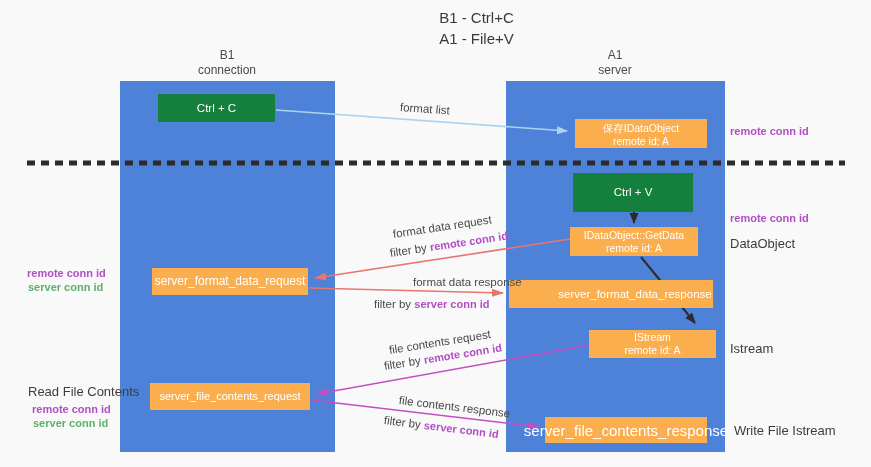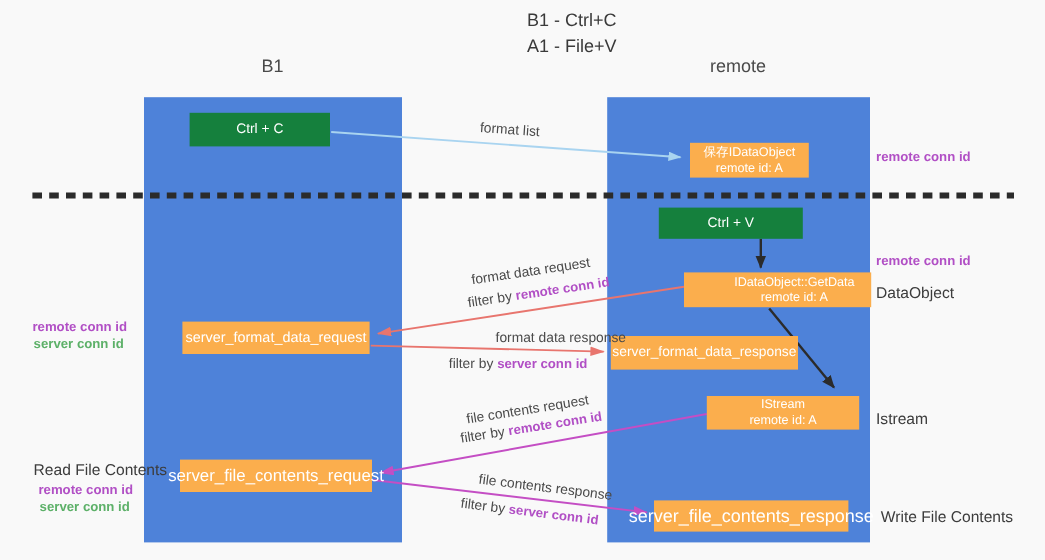--- a/index.html
+++ b/index.html
@@ -10,21 +10,21 @@
     color:#3c3c3c;
   }
   .abs{position:absolute;}
   .title{
     left:0;top:7px;width:871px;text-align:center;
     font-size:15px;line-height:21px;color:#3a3a3a;padding-left:41px;
   }
   .lane{background:#4E82D9;}
   .lane-header{
     top:48px;width:150px;text-align:center;
-    font-size:15px;line-height:15px;color:#4a4a4a;
+    font-size:12px;line-height:15px;color:#4a4a4a;
   }
   .box{
     display:flex;flex-direction:column;align-items:center;justify-content:center;
     text-align:center;color:#fff;font-size:11px;line-height:13px;
     white-space:nowrap;
   }
   .orange{background:#FBAE4D;}
   .green{background:#15803d;}
   .note{font-size:11px;font-weight:bold;white-space:nowrap;line-height:14px;}
   .purple{color:#B14FC5;}
@@ -41,23 +41,25 @@
 
 <div id="canvas">
 
   <div class="abs title">
     <div>B1 - Ctrl+C</div>
     <div>A1 - File+V</div>
   </div>
 
   <div class="abs lane-header" style="left:152px;">
     <div>B1</div>
+    <div>connection</div>
   </div>
   <div class="abs lane-header" style="left:540px;">
-    <div>remote</div>
+    <div>A1</div>
+    <div>server</div>
   </div>
 
   <div class="abs lane" style="left:120px;top:81px;width:215px;height:371px;"></div>
   <div class="abs lane" style="left:506px;top:81px;width:219px;height:371px;"></div>
 
   <svg width="871" height="467" viewBox="0 0 871 467">
     <defs>
       <marker id="mBlue" markerUnits="userSpaceOnUse" markerWidth="12" markerHeight="10" refX="10" refY="4" orient="auto">
         <path d="M0,0 L11,4 L0,8 z" fill="#A9D4F0"></path>
       </marker>
@@ -86,48 +88,48 @@
 
     <line x1="589" y1="345" x2="317" y2="394" stroke="#C44EC4" stroke-width="1.6" marker-end="url(#mMag)"></line>
 
     <line x1="311" y1="400" x2="539" y2="427" stroke="#C44EC4" stroke-width="1.6" marker-end="url(#mMag)"></line>
   </svg>
 
   <div class="abs box green" style="left:158px;top:94px;width:117px;height:28px;font-size:11.5px;">
     <div>Ctrl + C</div>
   </div>
 
-  <div class="abs box orange" style="left:575px;top:119px;width:99px;height:29px;font-size:10.5px;">
+  <div class="abs box orange" style="left:575px;top:119px;width:132px;height:29px;font-size:10.5px;justify-content:flex-end;">
     <div>保存IDataObject</div>
     <div>remote id: A</div>
   </div>
 
-  <div class="abs box green" style="left:549px;top:173px;width:120px;height:26px;font-size:11.5px;text-align:right;">
+  <div class="abs box green" style="left:573px;top:173px;width:120px;height:39px;font-size:11.5px;text-align:right;">
     <div>Ctrl + V</div>
   </div>
 
-  <div class="abs box orange" style="left:570px;top:227px;width:128px;height:29px;font-size:10.5px;padding-left:28px;">
+  <div class="abs box orange" style="left:570px;top:227px;width:128px;height:29px;font-size:10.5px;">
     <div>IDataObject::GetData</div>
     <div>remote id: A</div>
   </div>
 
   <div class="abs box orange" style="left:152px;top:268px;width:156px;height:27px;font-size:12px;">
     <div>server_format_data_request</div>
   </div>
 
-  <div class="abs box orange" style="left:509px;top:280px;width:156px;height:28px;font-size:11.5px;">
+  <div class="abs box orange" style="left:509px;top:280px;width:156px;height:28px;font-size:11.5px;padding-left:48px;">
     <div>server_format_data_response</div>
   </div>
 
   <div class="abs box orange" style="left:589px;top:330px;width:127px;height:28px;font-size:10.5px;">
     <div>IStream</div>
     <div>remote id: A</div>
   </div>
 
-  <div class="abs box orange" style="left:150px;top:383px;width:160px;height:27px;font-size:14px;">
+  <div class="abs box orange" style="left:150px;top:383px;width:160px;height:27px;font-size:11px;">
     <div>server_file_contents_request</div>
   </div>
 
   <div class="abs box orange" style="left:545px;top:417px;width:162px;height:26px;font-size:15px;">
     <div>server_file_contents_response</div>
   </div>
 
   <div class="abs alabel" style="left:400px;top:101px;transform:rotate(4deg);">format list</div>
 
   <div class="abs alabel" style="left:393px;top:228px;transform:rotate(-8.5deg);">format data request</div>
@@ -151,21 +153,21 @@
   <div class="abs alabel" style="left:399px;top:394px;transform:rotate(7deg);">file contents response</div>
   <div class="abs alabel" style="left:384px;top:413px;transform:rotate(7deg);">
     <span>filter by</span>
     <span class="note purple">server conn id</span>
   </div>
 
   <div class="abs note purple" style="left:730px;top:124px;">remote conn id</div>
   <div class="abs note purple" style="left:730px;top:211px;">remote conn id</div>
   <div class="abs plain" style="left:730px;top:236px;">DataObject</div>
   <div class="abs plain" style="left:730px;top:341px;">Istream</div>
-  <div class="abs plain" style="left:734px;top:423px;">Write File Contents</div>
+  <div class="abs plain" style="left:734px;top:423px;">Write File Istream</div>
 
   <div class="abs note purple" style="left:27px;top:266px;">remote conn id</div>
   <div class="abs note greentx" style="left:28px;top:280px;">server conn id</div>
   <div class="abs plain" style="left:28px;top:384px;text-align:right;">Read File Contents</div>
   <div class="abs note purple" style="left:32px;top:402px;">remote conn id</div>
   <div class="abs note greentx" style="left:33px;top:416px;">server conn id</div>
 
 </div>
 
 </body></html>

